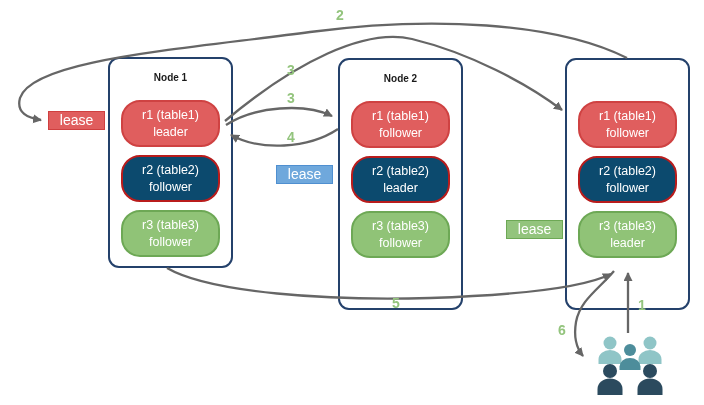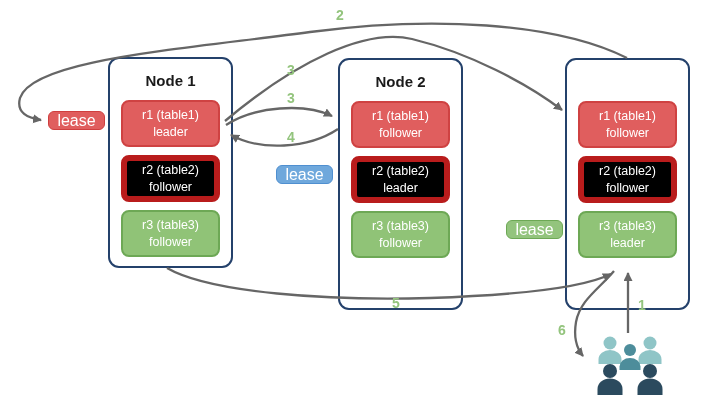--- a/index.html
+++ b/index.html
@@ -7,34 +7,34 @@
     position:relative;width:704px;height:405px;background:#ffffff;
     font-family:"Liberation Sans","DejaVu Sans",sans-serif;overflow:hidden;
   }
   .arrows{position:absolute;left:0;top:0;width:704px;height:405px;pointer-events:none;z-index:3;}
   .node{
     position:absolute;width:125px;height:252px;background:#ffffff;
     border:2px solid #24416b;border-radius:11px;box-sizing:border-box;z-index:1;
   }
   .node-title{
     position:absolute;top:13px;left:0;width:100%;text-align:center;
-    font-size:15px;font-weight:bold;color:#1a1a1a;
+    font-size:10px;font-weight:bold;color:#1a1a1a;
   }
   .rep{
-    position:absolute;left:11px;width:99px;height:47px;border-radius:8px;
+    position:absolute;left:11px;width:99px;height:47px;border-radius:19px;
     box-sizing:border-box;display:flex;flex-direction:column;align-items:center;
     justify-content:center;color:#ffffff;font-size:12.5px;line-height:1.32;text-align:center;
   }
   .rep-red{background:#e05e5e;border:2px solid #cf4242;}
-  .rep-blue{background:#000000;border:6px solid #b91c1c;}
+  .rep-blue{background:#0c4a6e;border:2px solid #b91c1c;}
   .rep-green{background:#90c377;border:2px solid #6da855;}
   .rep-1{top:41px;} .rep-2{top:96px;} .rep-3{top:151px;}
   .lease{
-    position:absolute;z-index:4;color:#ffffff;font-size:16px;line-height:15px;
-    padding:1px 0;width:57px;text-align:center;border-radius:6px;box-sizing:border-box;
+    position:absolute;z-index:4;color:#ffffff;font-size:14px;line-height:15px;
+    padding:1px 0;width:57px;text-align:center;border-radius:0;box-sizing:border-box;
   }
   .lease-red{background:#e05e5e;border:1.5px solid #cf3f3f;left:48px;top:111px;}
   .lease-blue{background:#6fa8dc;border:1.5px solid #4f8fd0;left:276px;top:165px;}
   .lease-green{background:#93c47d;border:1.5px solid #6da855;left:506px;top:220px;}
   .step{
     position:absolute;z-index:4;color:#93c47d;font-size:14px;font-weight:bold;
     width:14px;text-align:center;
   }
 </style>
 </head>

